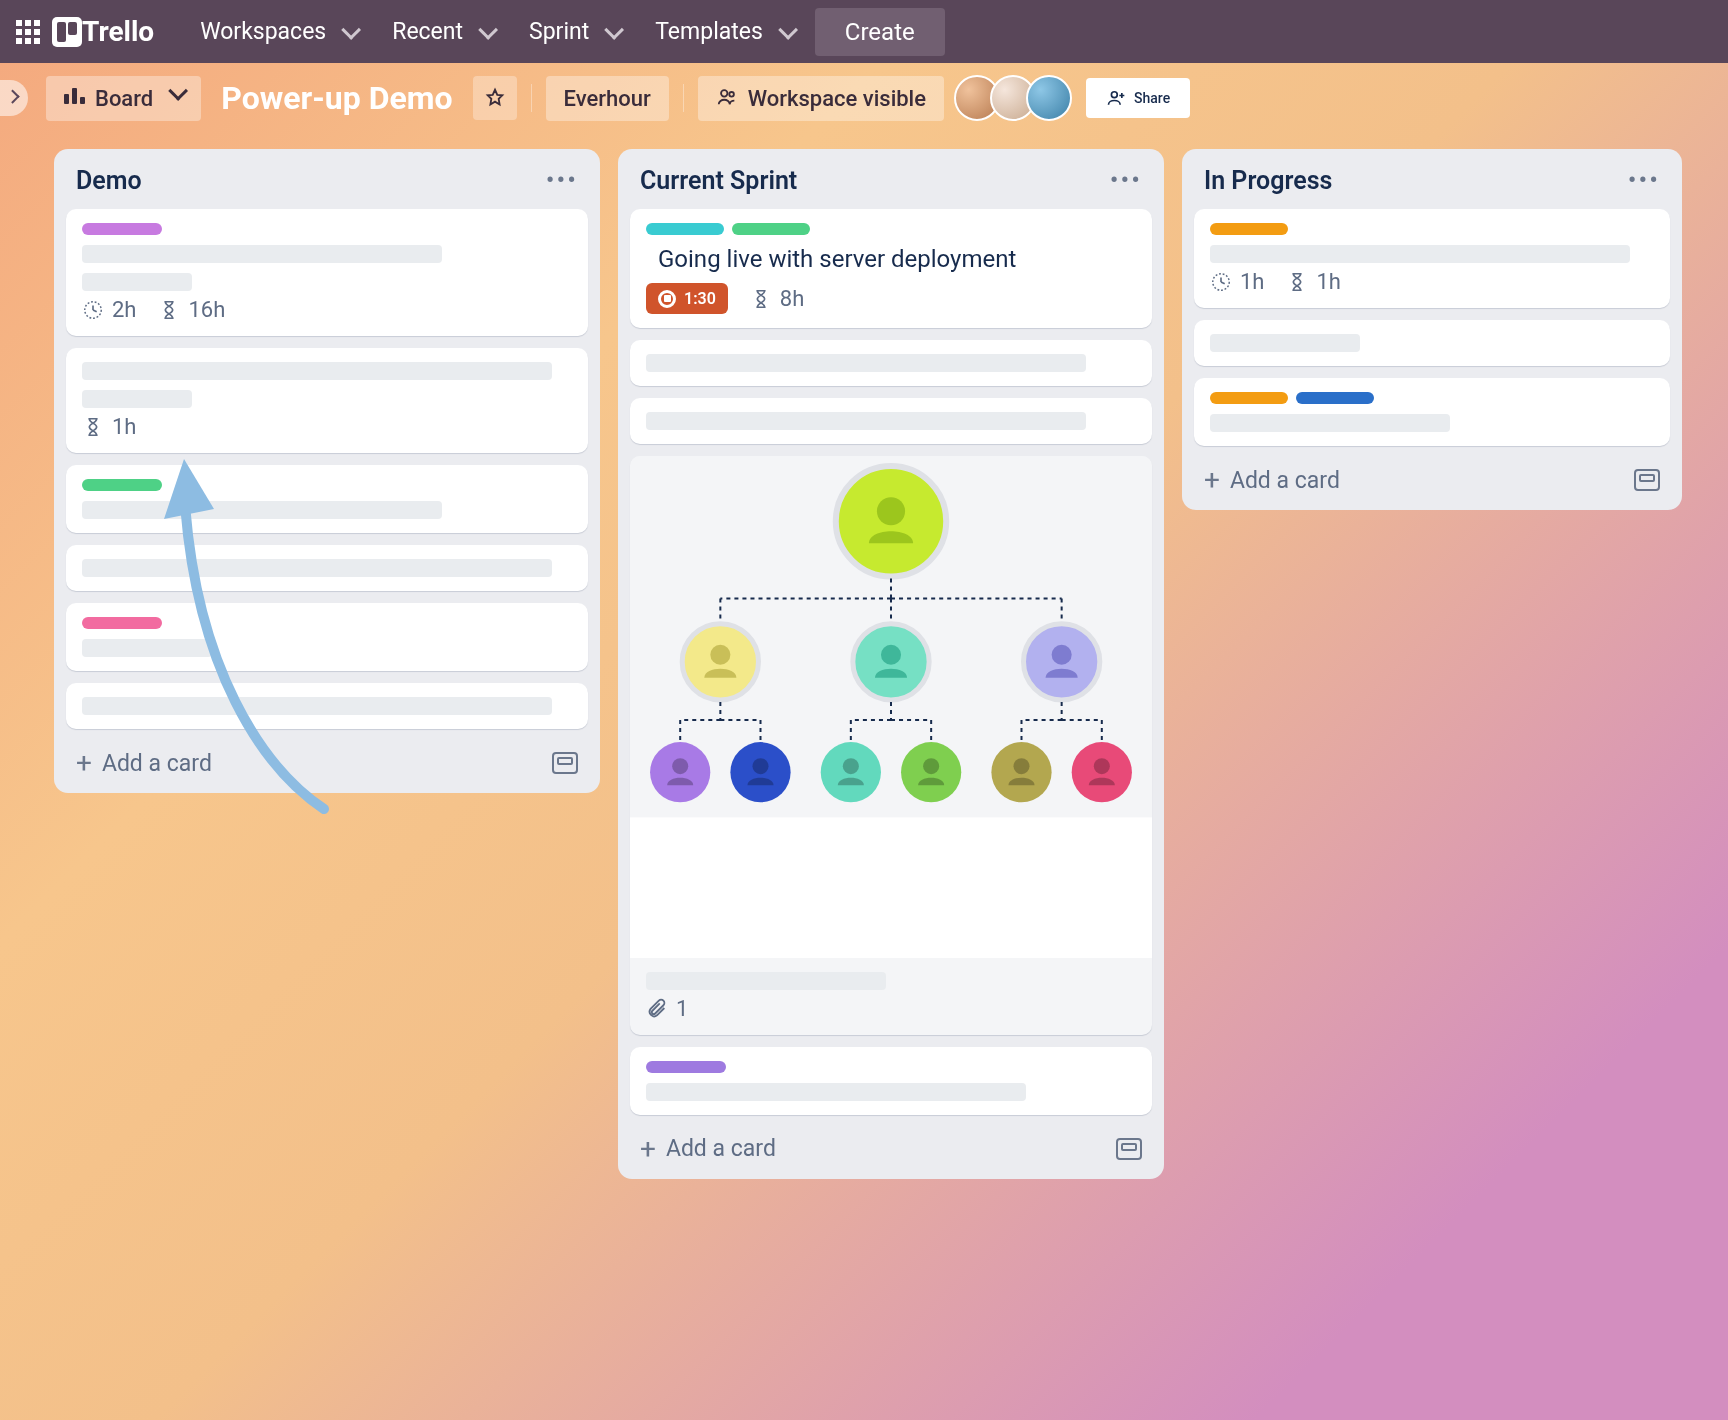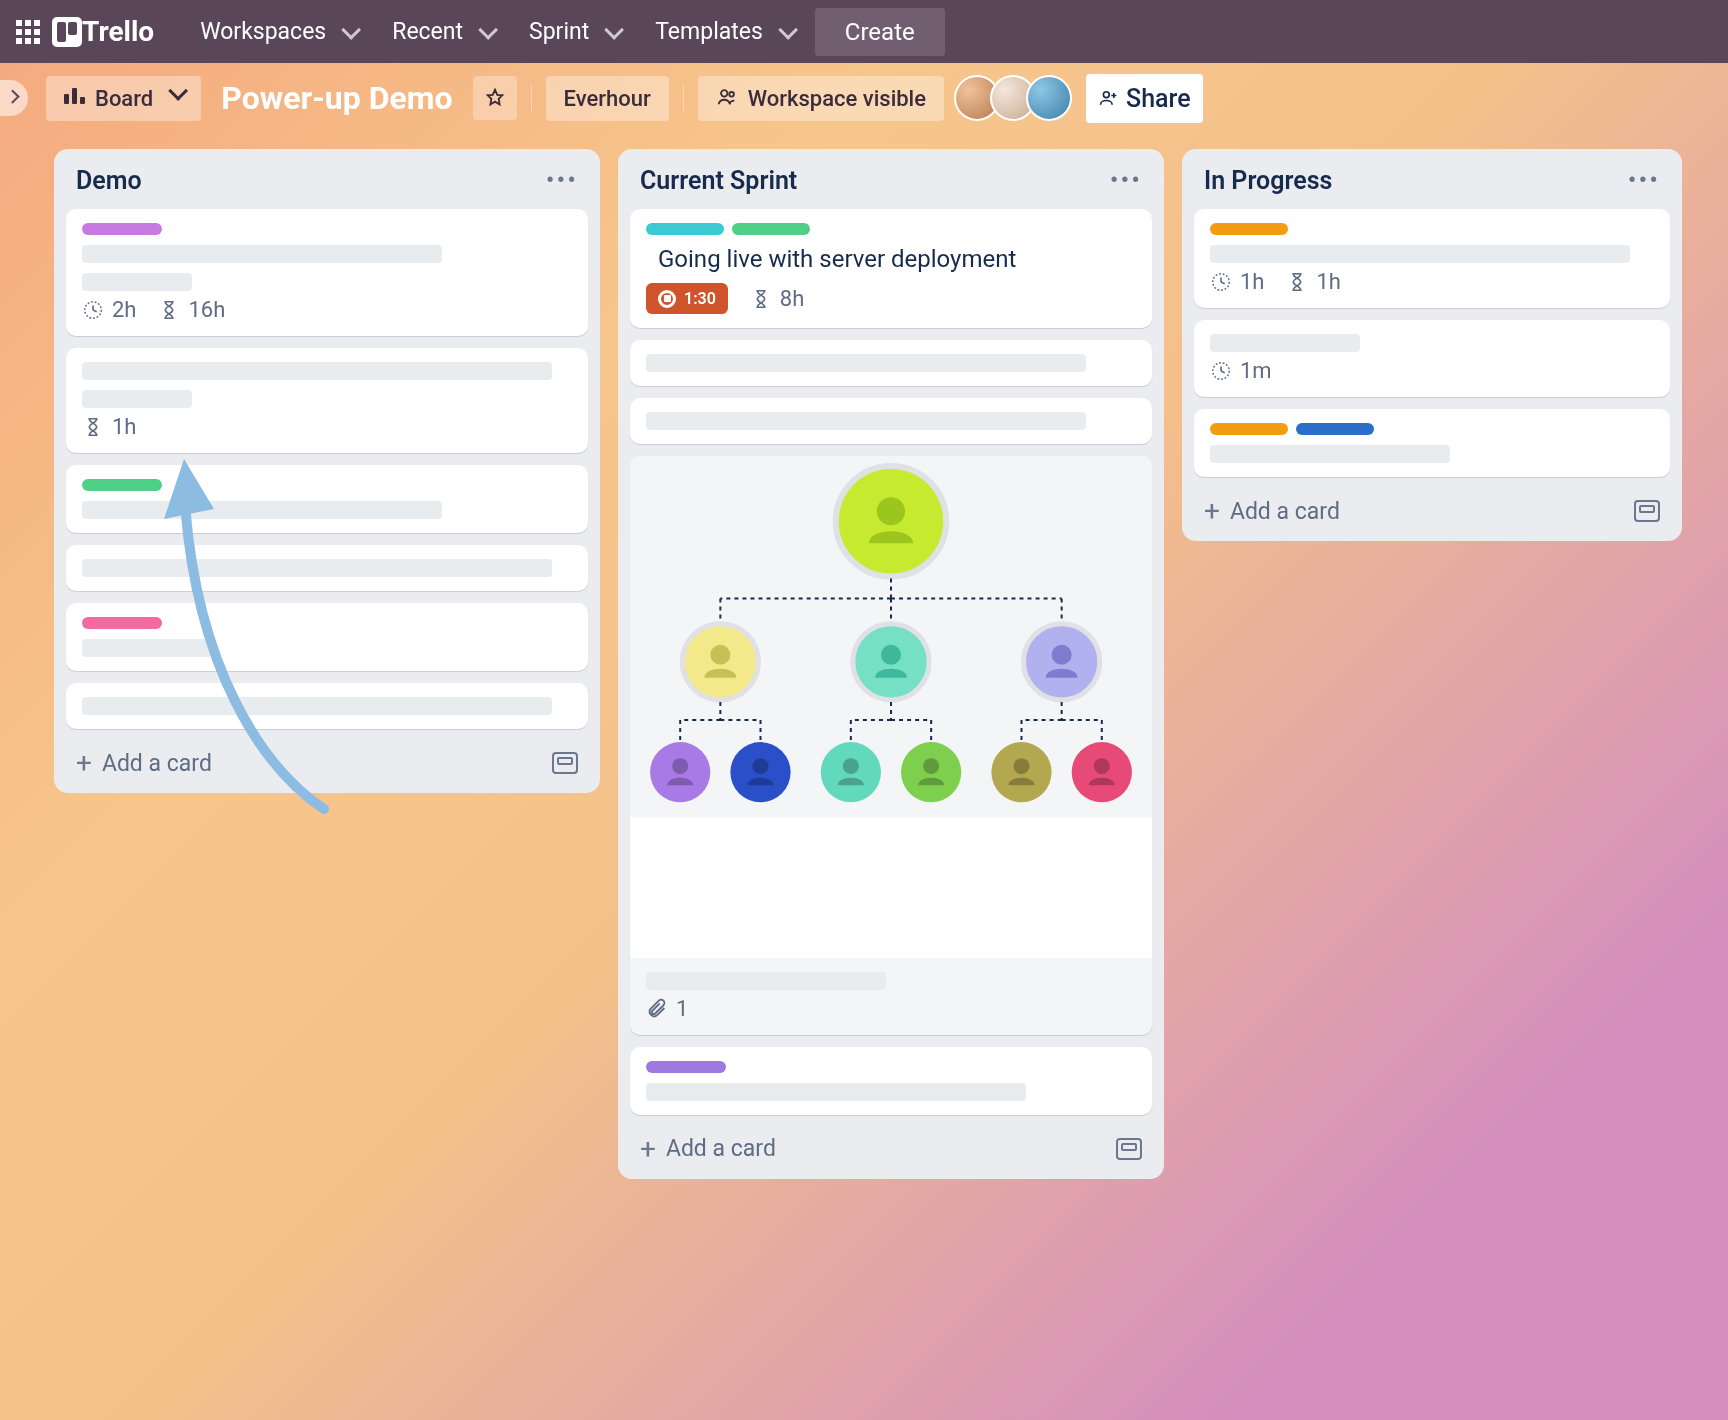--- a/index.html
+++ b/index.html
@@ -55,21 +55,21 @@
     font-size:22px; font-weight:500;
   }
   .board-title { font-size:32px; font-weight:700; color:#fff; padding:0 6px;}
   .star-btn { width:44px;height:44px; display:flex;align-items:center;justify-content:center; background:rgba(255,255,255,.3); border-radius:4px;}
   .divider { width:1px; height:28px; background:rgba(255,255,255,.35);}
   .avatars { display:flex; margin-left:6px;}
   .av { width:46px; height:46px; border-radius:50%; border:2px solid #fff; margin-left:-10px; background:#ccc; background-size:cover;}
   .av1{ background:radial-gradient(circle at 30% 30%,#f0c29c,#b77a4f);}
   .av2{ background:radial-gradient(circle at 30% 30%,#f5e6dc,#c8a98e);}
   .av3{ background:radial-gradient(circle at 30% 30%,#8ec7e6,#3b7fa6);}
-  .share-btn { background:#fff; color:#172b4d; padding:10px 12px; border-radius:4px; display:flex; gap:8px; align-items:center; font-size:25px; font-weight:500;}
+  .share-btn { background:#fff; color:#172b4d; padding:10px 20px; border-radius:4px; display:flex; gap:8px; align-items:center; font-size:14px; font-weight:500;}
 
   
   .canvas { padding: 16px 20px 20px 54px; display:flex; gap:18px; align-items:flex-start;}
   .list { width:546px; background:#ebecf0; border-radius:14px; padding:14px 12px 12px; display:flex; flex-direction:column; gap:12px;}
   .list-head { display:flex; align-items:center; justify-content:space-between; padding:2px 10px 2px 10px;}
   .list-title { font-size:25px; font-weight:600; color:#172b4d;}
   .list-menu { color:#6b778c; font-size:26px; letter-spacing:2px;}
   .card { background:#fff; border-radius:10px; padding:14px 16px; box-shadow:0 1px 1px rgba(9,30,66,.15); position:relative;}
   .labels { display:flex; gap:8px; margin-bottom:10px;}
   .label { height:12px; border-radius:6px;}
@@ -450,30 +450,20 @@
           <svg class="ico-hour" viewBox="0 0 24 24">
               <path d="M7 3h10M7 21h10M8 3c0 5 8 5 8 9s-8 4-8 9M16 3c0 5-8 5-8 9s8 4 8 9"></path>
             </svg>
           <span>1h</span>
         </div>
       </div>
     </div>
 
     <div class="card">
       <div class="ph" style="width:150px;height:18px"></div>
-      <div class="badges">
-        <div class="badge">
-          <svg class="ico-clock" viewBox="0 0 24 24">
-              <circle cx="12" cy="12" r="9"></circle>
-              <line x1="12" y1="12" x2="12" y2="7"></line>
-              <line x1="12" y1="12" x2="16" y2="14"></line>
-            </svg>
-          <span>1m</span>
-        </div>
-      </div>
     </div>
 
     <div class="card">
       <div class="labels">
         <div class="label label-orange" style="width:78px"></div>
         <div class="label label-blue" style="width:78px"></div>
       </div>
       <div class="ph" style="width:240px;height:18px"></div>
     </div>
 

